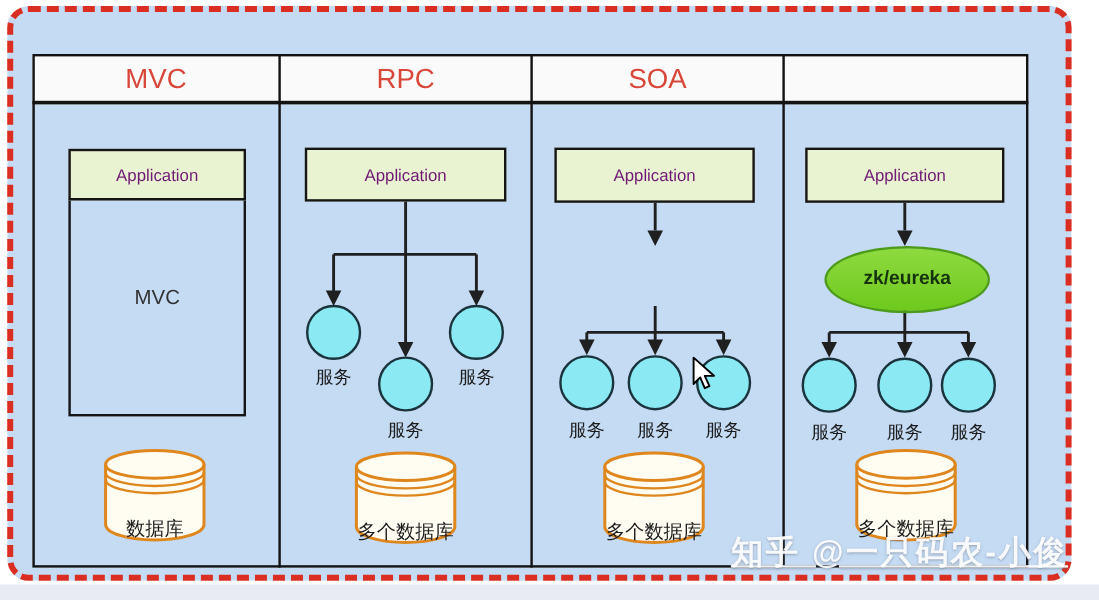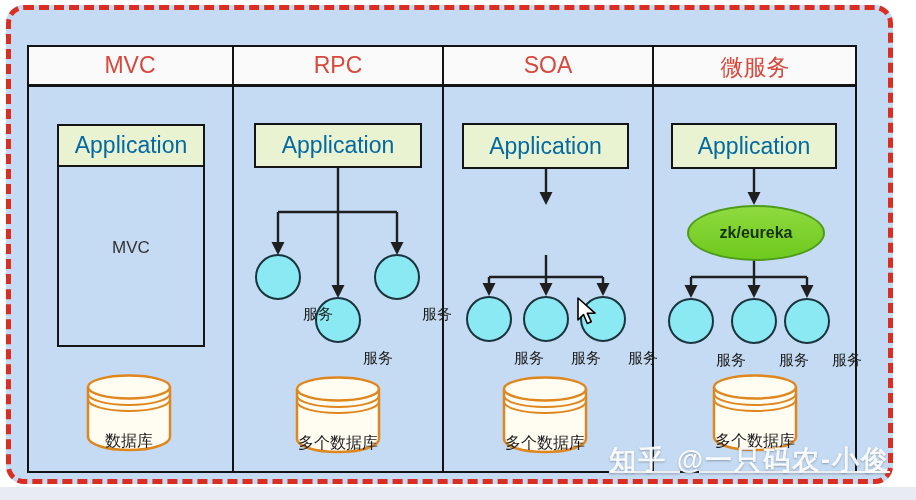--- a/index.html
+++ b/index.html
@@ -30,39 +30,39 @@
   .hdr-label {
     position:absolute; top:52px; width:140px; text-align:center;
     font-size:23px; color:var(--header-text,#d9473a); z-index:2;
   }
   .connectors { position:absolute; left:0; top:0; z-index:2; pointer-events:none; }
   .connectors path { stroke:var(--connector,#1f1f1f); stroke-width:2.4; fill:none; }
   .connectors polygon { fill:var(--connector,#1f1f1f); }
   .app-box {
     position:absolute; background:var(--app-box-fill,#e9f2d1); border:2.5px solid #151515;
     box-sizing:border-box; display:flex; align-items:center; justify-content:center;
-    font-size:23px; color:#0369a1; z-index:3;
+    font-size:14px; color:#701a75; z-index:3;
   }
   .inner-box {
     position:absolute; border:2.5px solid #151515; box-sizing:border-box;
     display:flex; align-items:center; justify-content:center; padding-bottom:16px;
     font-size:17px; color:#333; z-index:2;
   }
   .mw-ellipse {
     position:absolute; border-radius:50%;
     background:linear-gradient(180deg,#8eda3f,var(--middleware-fill,#6ec91d));
     border:2px solid var(--middleware-border,#4d9b1b);
     display:flex; align-items:center; justify-content:center;
     font-size:16px; font-weight:bold; color:#17320e; z-index:3;
   }
   .svc-circle {
     position:absolute; width:46px; height:46px; border-radius:50%;
     background:var(--service-fill,#8be9f3); border:2.5px solid #1a333d; box-sizing:border-box; z-index:3;
   }
-  .svc-label { position:absolute; width:44px; text-align:center; font-size:15px; color:#1c1c1c; z-index:3;margin-left:40px; }
+  .svc-label { position:absolute; width:44px; text-align:center; font-size:15px; color:#1c1c1c; z-index:3; }
   .cylinder { position:absolute; z-index:3; }
   .cyl-shape { fill:var(--cylinder-fill,#fffcf2); stroke:var(--cylinder-stroke,#df861d); stroke-width:2.5; }
   .cyl-line { fill:none; stroke:var(--cylinder-stroke,#df861d); stroke-width:2; }
   .db-label { position:absolute; width:88px; text-align:center; font-size:16px; color:#1c1c1c; z-index:4;margin-top:20px; }
   .watermark {
     position:absolute; right:26px; top:442px; font-size:27px; font-weight:bold;
     color:rgba(255,255,255,0.92); letter-spacing:2px;
     text-shadow:0 1px 2px rgba(100,110,130,0.55); z-index:5; white-space:nowrap;text-decoration:underline;
   }
   .cursor { position:absolute; left:576px; top:297px; z-index:6; }
@@ -77,21 +77,20 @@
 
   <div class="hdr"></div>
   <div class="bdy"></div>
   <div class="col-divider" style="left:231.5px;"></div>
   <div class="col-divider" style="left:441.5px;"></div>
   <div class="col-divider" style="left:651.5px;"></div>
 
   <div class="hdr-label" style="left:60px;">MVC</div>
   <div class="hdr-label" style="left:478px;">SOA</div>
   <div class="hdr-label" style="left:268px;">RPC</div>
-  <div class="hdr-label" style="left:685px;">微服务</div>
 
   <svg class="connectors" width="916" height="500" viewBox="0 0 916 500">
     <g>
       <path d="M338,167 V212"></path>
       <path d="M278,212 H397"></path>
       <path d="M278,212 V243"></path>
       <path d="M338,212 V286"></path>
       <path d="M397,212 V243"></path>
       <path d="M546,168 V192"></path>
       <path d="M546,255 V277"></path>

